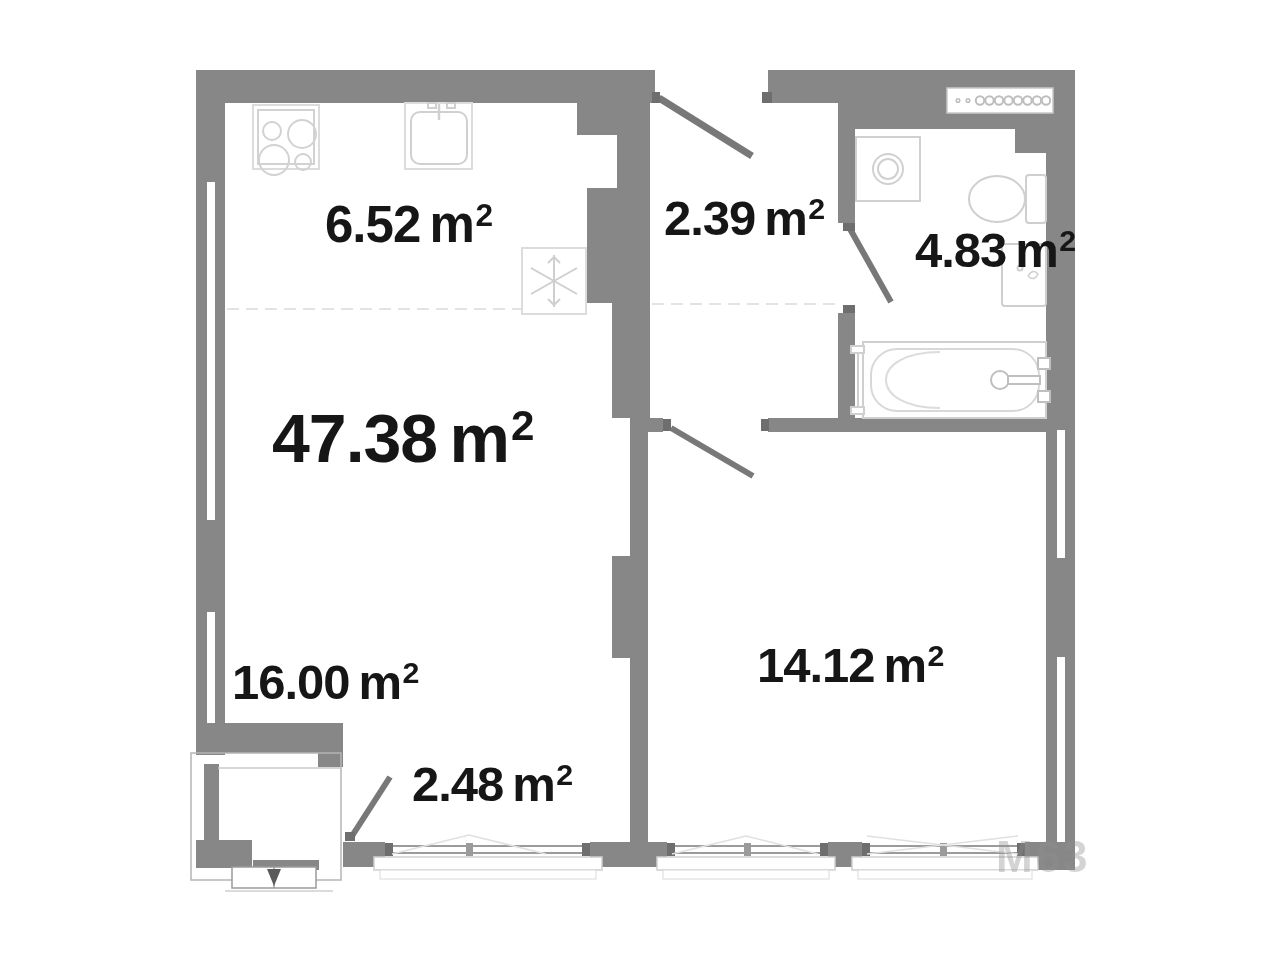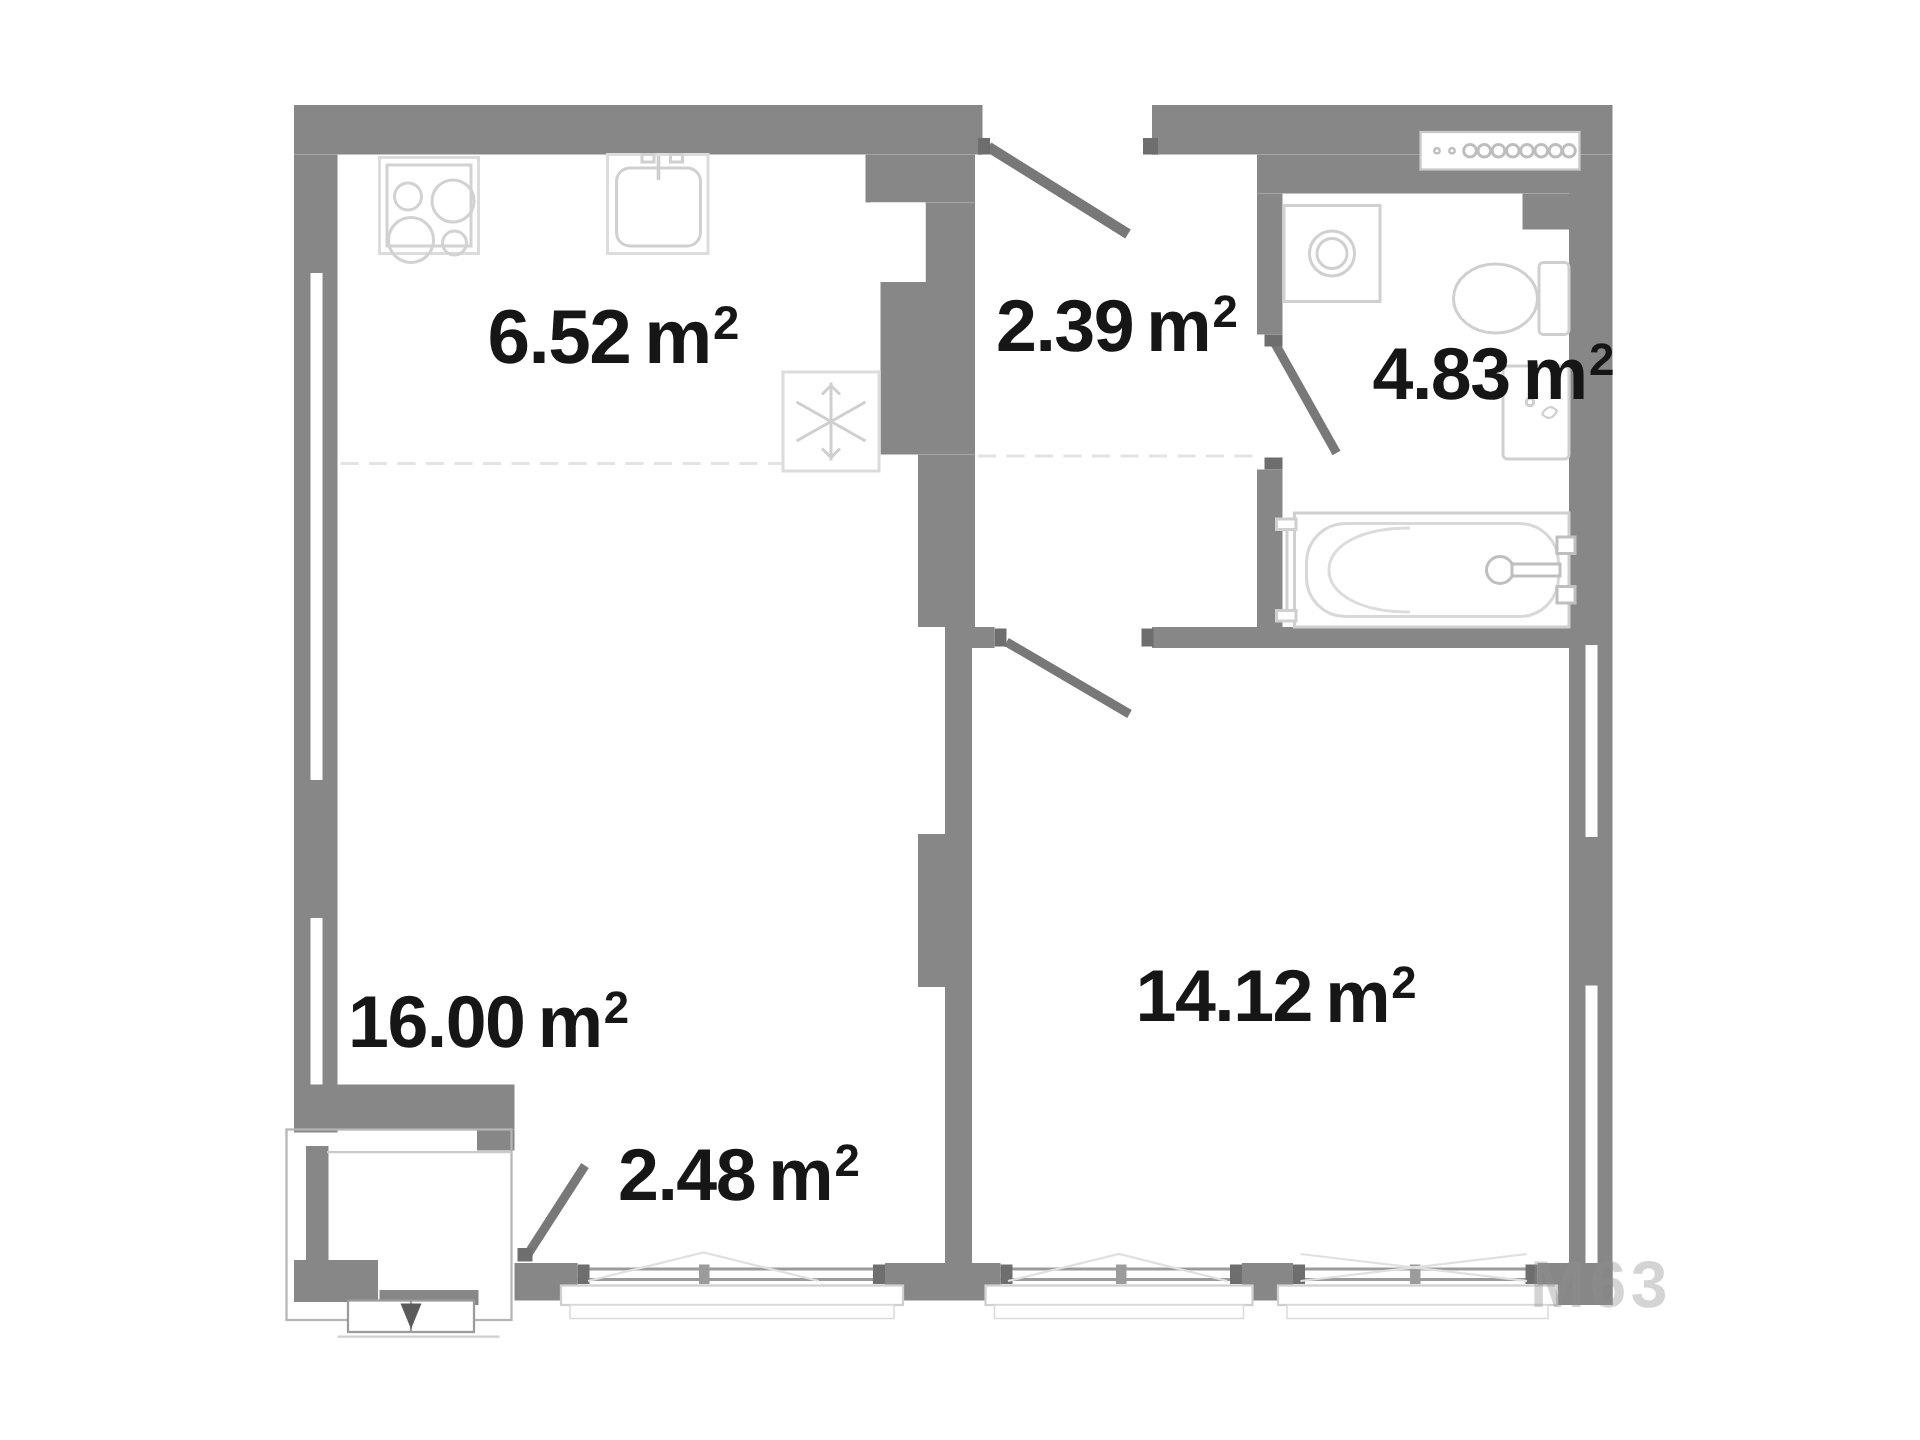--- a/index.html
+++ b/index.html
@@ -9,21 +9,21 @@
   .lbl{position:absolute;white-space:nowrap;font-weight:700;color:#161616;letter-spacing:-1px;line-height:1;}
   .lbl .s2{font-size:.62em;vertical-align:.52em;margin-left:.05em;}
   .lbl .u{margin-left:.18em;}
   .lbl-total{left:272px;top:404px;font-size:68px;}
   .lbl-kitchen{left:325px;top:199px;font-size:51px;}
   .lbl-hall{left:664px;top:193px;font-size:49px;}
   .lbl-bath{left:872px;top:225px;font-size:49px;margin-left:43px;}
   .lbl-living{left:232px;top:657px;font-size:49px;}
   .lbl-balcony{left:412px;top:759px;font-size:49px;text-align:center;}
   .lbl-bedroom{left:757px;top:640px;font-size:49px;}
-  .watermark{position:absolute;left:1020px;top:832px;font-size:44px;font-weight:700;
+  .watermark{position:absolute;left:996px;top:832px;font-size:44px;font-weight:700;
              color:#8f8f8f;opacity:.38;letter-spacing:3px;}
 </style>
 </head>
 <body>
 
 <div class="canvas">
 
 <svg width="1280" height="960" viewBox="0 0 1280 960">
 
   <g fill="#878787">
@@ -193,20 +193,23 @@
     <rect x="191" y="753" width="150" height="127" fill="none" stroke="#b5b5b5" stroke-width="1.5"></rect>
     <line x1="218" y1="768" x2="341" y2="768" stroke="#c9c9c9" stroke-width="1.5"></line>
     <rect x="232" y="867" width="84" height="21" fill="#ffffff" stroke="#9b9b9b" stroke-width="1.5"></rect>
     <line x1="274" y1="867" x2="274" y2="888" stroke="#9b9b9b" stroke-width="1.5"></line>
     <polygon points="267,869 281,869 274,886" fill="#5a5a5a"></polygon>
     <line x1="225" y1="891" x2="333" y2="891" stroke="#cfcfcf" stroke-width="1.5"></line>
   </g>
 
 </svg>
 
+<div class="lbl lbl-total">
+  <span>47.38</span><span class="u">m</span><span class="s2">2</span>
+</div>
 <div class="lbl lbl-kitchen">
   <span>6.52</span><span class="u">m</span><span class="s2">2</span>
 </div>
 <div class="lbl lbl-hall">
   <span>2.39</span><span class="u">m</span><span class="s2">2</span>
 </div>
 <div class="lbl lbl-bath">
   <span>4.83</span><span class="u">m</span><span class="s2">2</span>
 </div>
 <div class="lbl lbl-living">

